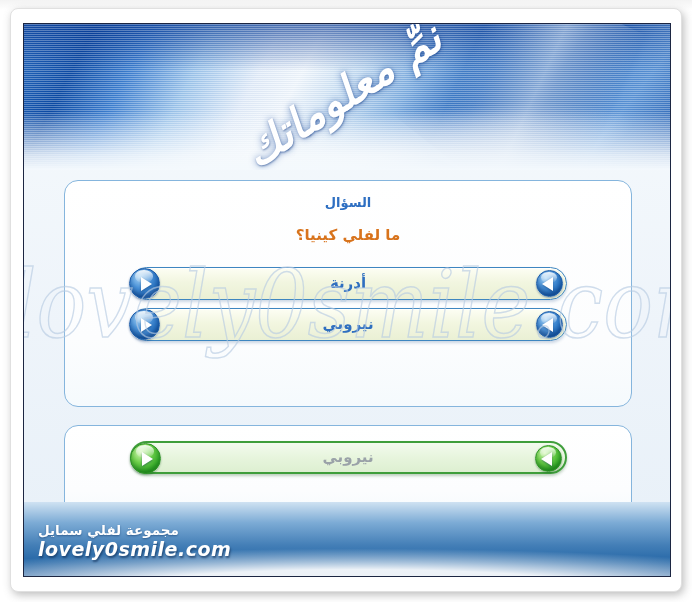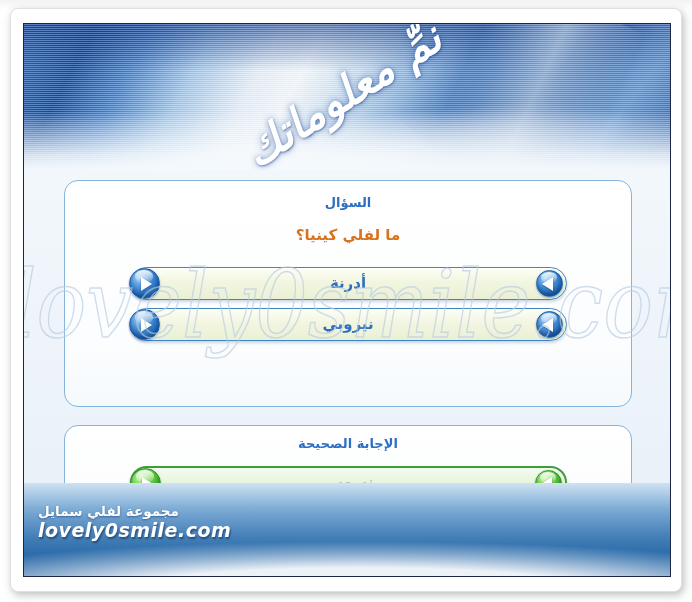--- a/index.html
+++ b/index.html
@@ -87,21 +87,21 @@
            box-shadow:inset 0 -3px 4px rgba(0,60,10,.3), 0 1px 2px rgba(20,90,30,.4); }
   .tri { width:0; height:0; position:relative; z-index:1; }
   .tri-right { border-top:7px solid transparent; border-bottom:7px solid transparent;
                border-left:11px solid #ffffff; margin-left:4px;
                filter:drop-shadow(0 1px 1px rgba(0,40,90,.45)); }
   .tri-left  { border-top:7px solid transparent; border-bottom:7px solid transparent;
                border-right:11px solid #ffffff; margin-right:4px;
                filter:drop-shadow(0 1px 1px rgba(0,40,90,.45)); }
 
   
-  .footer { position:absolute; left:0; bottom:0; width:100%; height:93px; z-index:2;
+  .footer { position:absolute; left:0; bottom:0; width:100%; height:74px; z-index:2;
             background:
               radial-gradient(ellipse 135% 95% at 52% 118%, rgba(255,255,255,.92) 28%, rgba(255,255,255,0) 58%),
               radial-gradient(ellipse 95% 75% at 78% 165%, rgba(13,68,128,.85) 30%, rgba(13,68,128,0) 62%),
               linear-gradient(to bottom,#cfe2f2 0%,#7cabd5 28%,#447fb7 58%,#2466a6 82%,#1c5c9e 100%); padding-left: 20px; }
   .footer-textblock { position:absolute; left:14px; top:20px; }
   .footer-group { color:#ffffff; font-weight:bold; font-size:13.5px; direction:rtl;
                   text-align:left; text-shadow:0 1px 2px rgba(20,60,110,.6); }
   .footer-site  { color:#ffffff; font-weight:bold; font-style:italic; font-size:19px;
                   letter-spacing:.5px; margin-top:0px;
                   text-shadow:1px 2px 2px rgba(20,50,90,.65); cursor:pointer; }
@@ -152,21 +152,20 @@
             <span class="circle cright blue">
               <span class="tri tri-left"></span>
             </span>
           </div>
 
 
         </div>
       </div>
 
       <div class="panel answer-panel">
-        <div class="panel-title">الإجابة الصحيحة</div>
         <div class="pill answer-pill">
           <span class="circle cleft green">
             <span class="tri tri-right"></span>
           </span>
           <span class="pill-label">نيروبي</span>
           <span class="circle cright green">
             <span class="tri tri-left"></span>
           </span>
         </div>
       </div>

